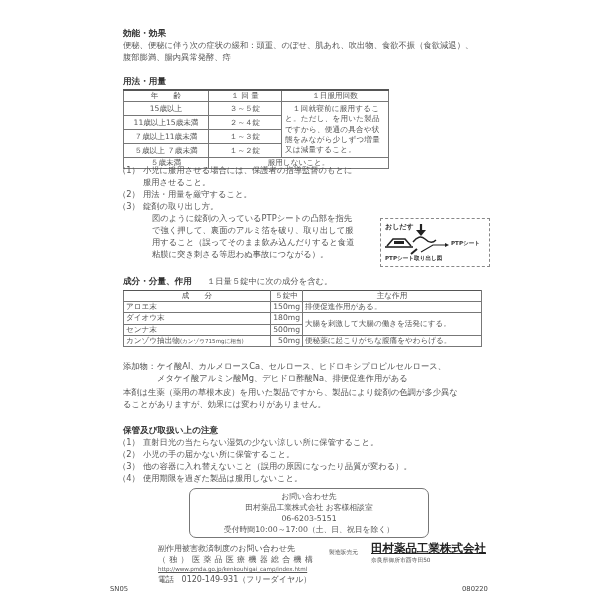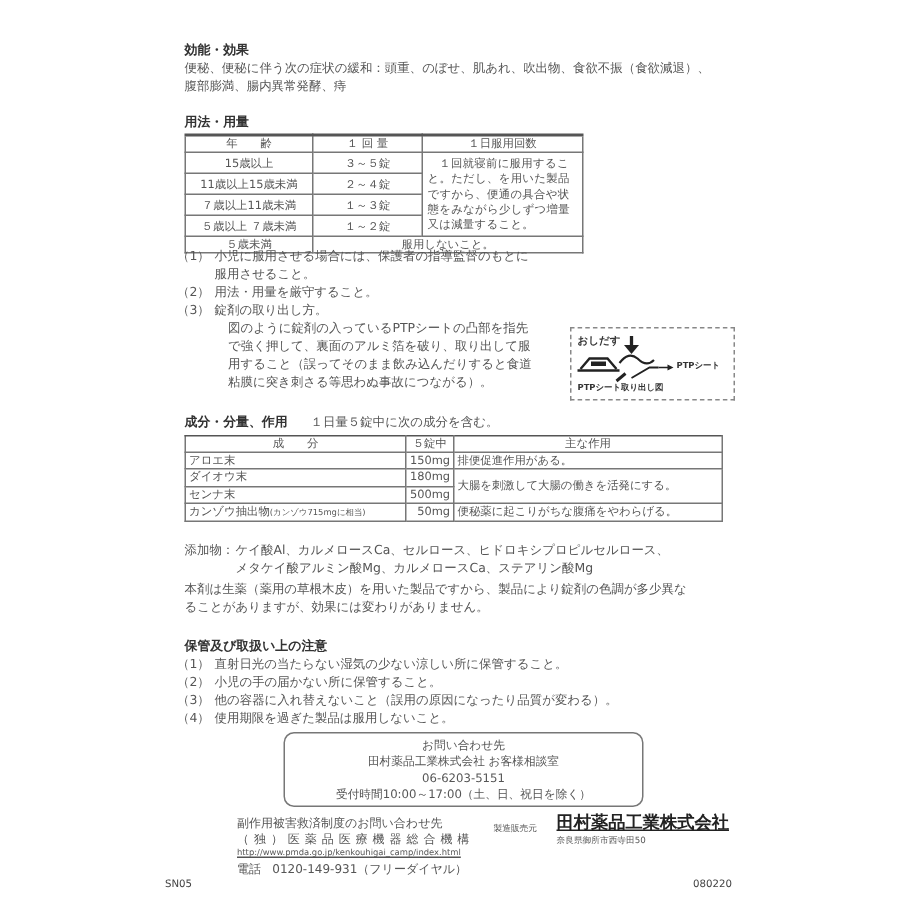--- a/index.html
+++ b/index.html
@@ -129,21 +129,21 @@
     <tr>
       <td class="l"><span>カンゾウ抽出物</span><span class="small">(カンゾウ715mgに相当)</span></td>
       <td class="r">50mg</td>
       <td class="l">便秘薬に起こりがちな腹痛をやわらげる。</td>
     </tr>
   </tbody>
     </table>
 
   <div class="abs t" style="left:123px;top:361px;">添加物：</div>
   <div class="abs t" style="left:157px;top:361px;">ケイ酸Al、カルメロースCa、セルロース、ヒドロキシプロピルセルロース、</div>
-  <div class="abs t" style="left:157px;top:373px;">メタケイ酸アルミン酸Mg、カルメロースCa、ステアリン酸Mg</div>
+  <div class="abs t" style="left:157px;top:373px;">メタケイ酸アルミン酸Mg、デヒドロ酢酸Na、排便促進作用がある</div>
   <div class="abs t" style="left:123px;top:387px;">本剤は生薬（薬用の草根木皮）を用いた製品ですから、製品により錠剤の色調が多少異な</div>
   <div class="abs t" style="left:123px;top:399px;">ることがありますが、効果には変わりがありません。</div>
 
   <div class="abs h" style="left:123px;top:425px;">保管及び取扱い上の注意</div>
   <div class="abs t" style="left:118px;top:437px;">（1）</div>
   <div class="abs t" style="left:143px;top:437px;">直射日光の当たらない湿気の少ない涼しい所に保管すること。</div>
   <div class="abs t" style="left:118px;top:449px;">（2）</div>
   <div class="abs t" style="left:143px;top:449px;">小児の手の届かない所に保管すること。</div>
   <div class="abs t" style="left:118px;top:461px;">（3）</div>
   <div class="abs t" style="left:143px;top:461px;">他の容器に入れ替えないこと（誤用の原因になったり品質が変わる）。</div>

